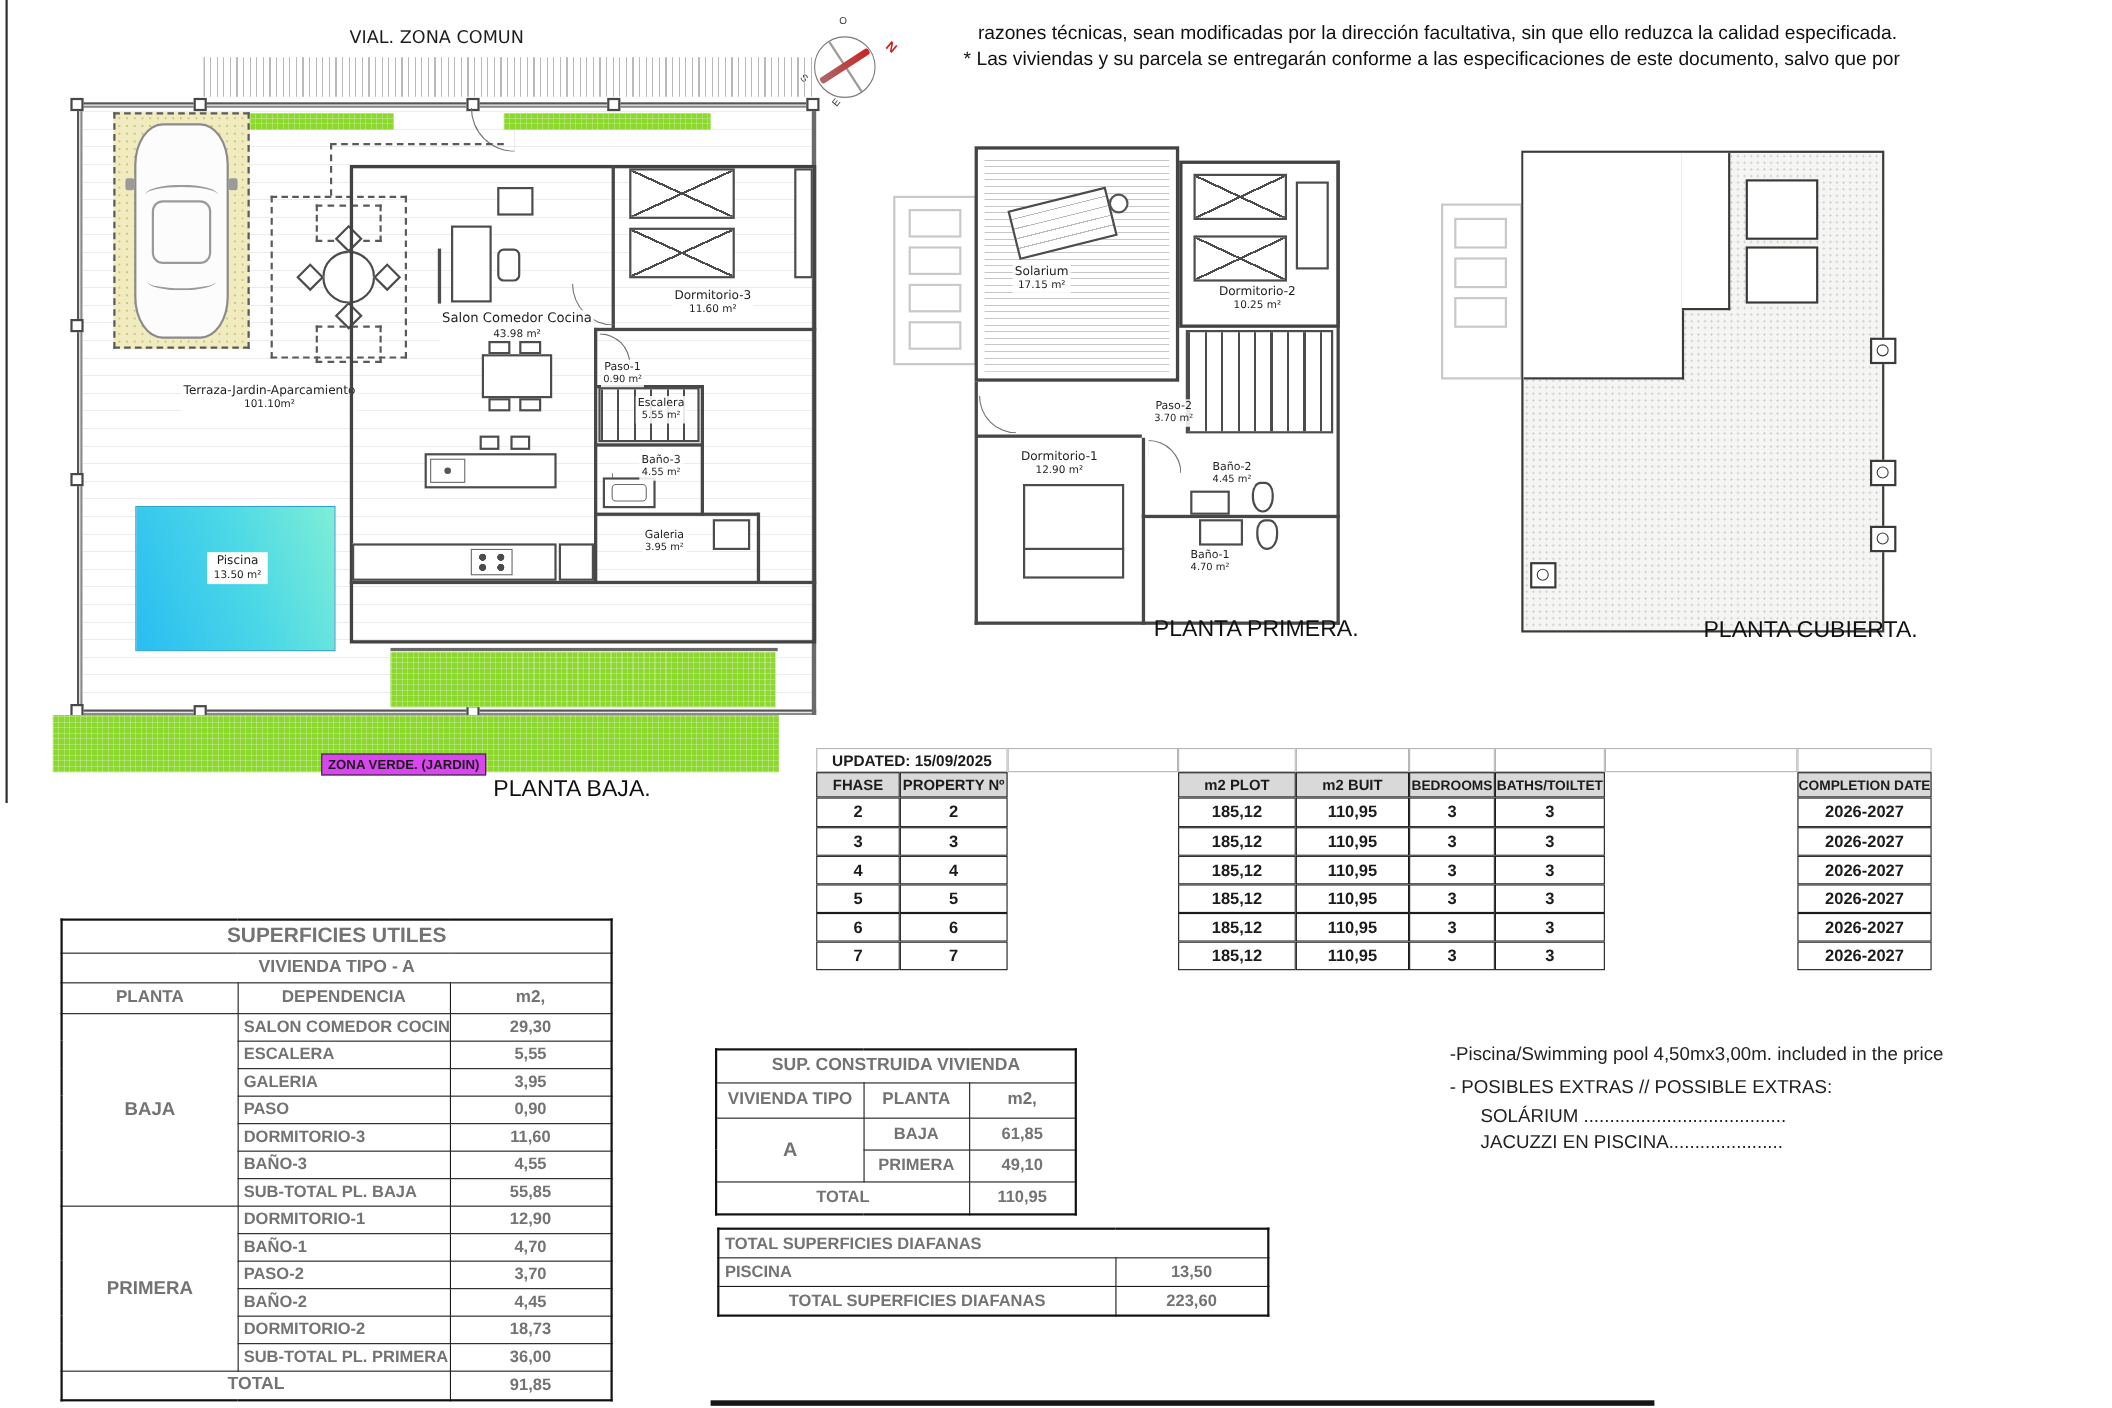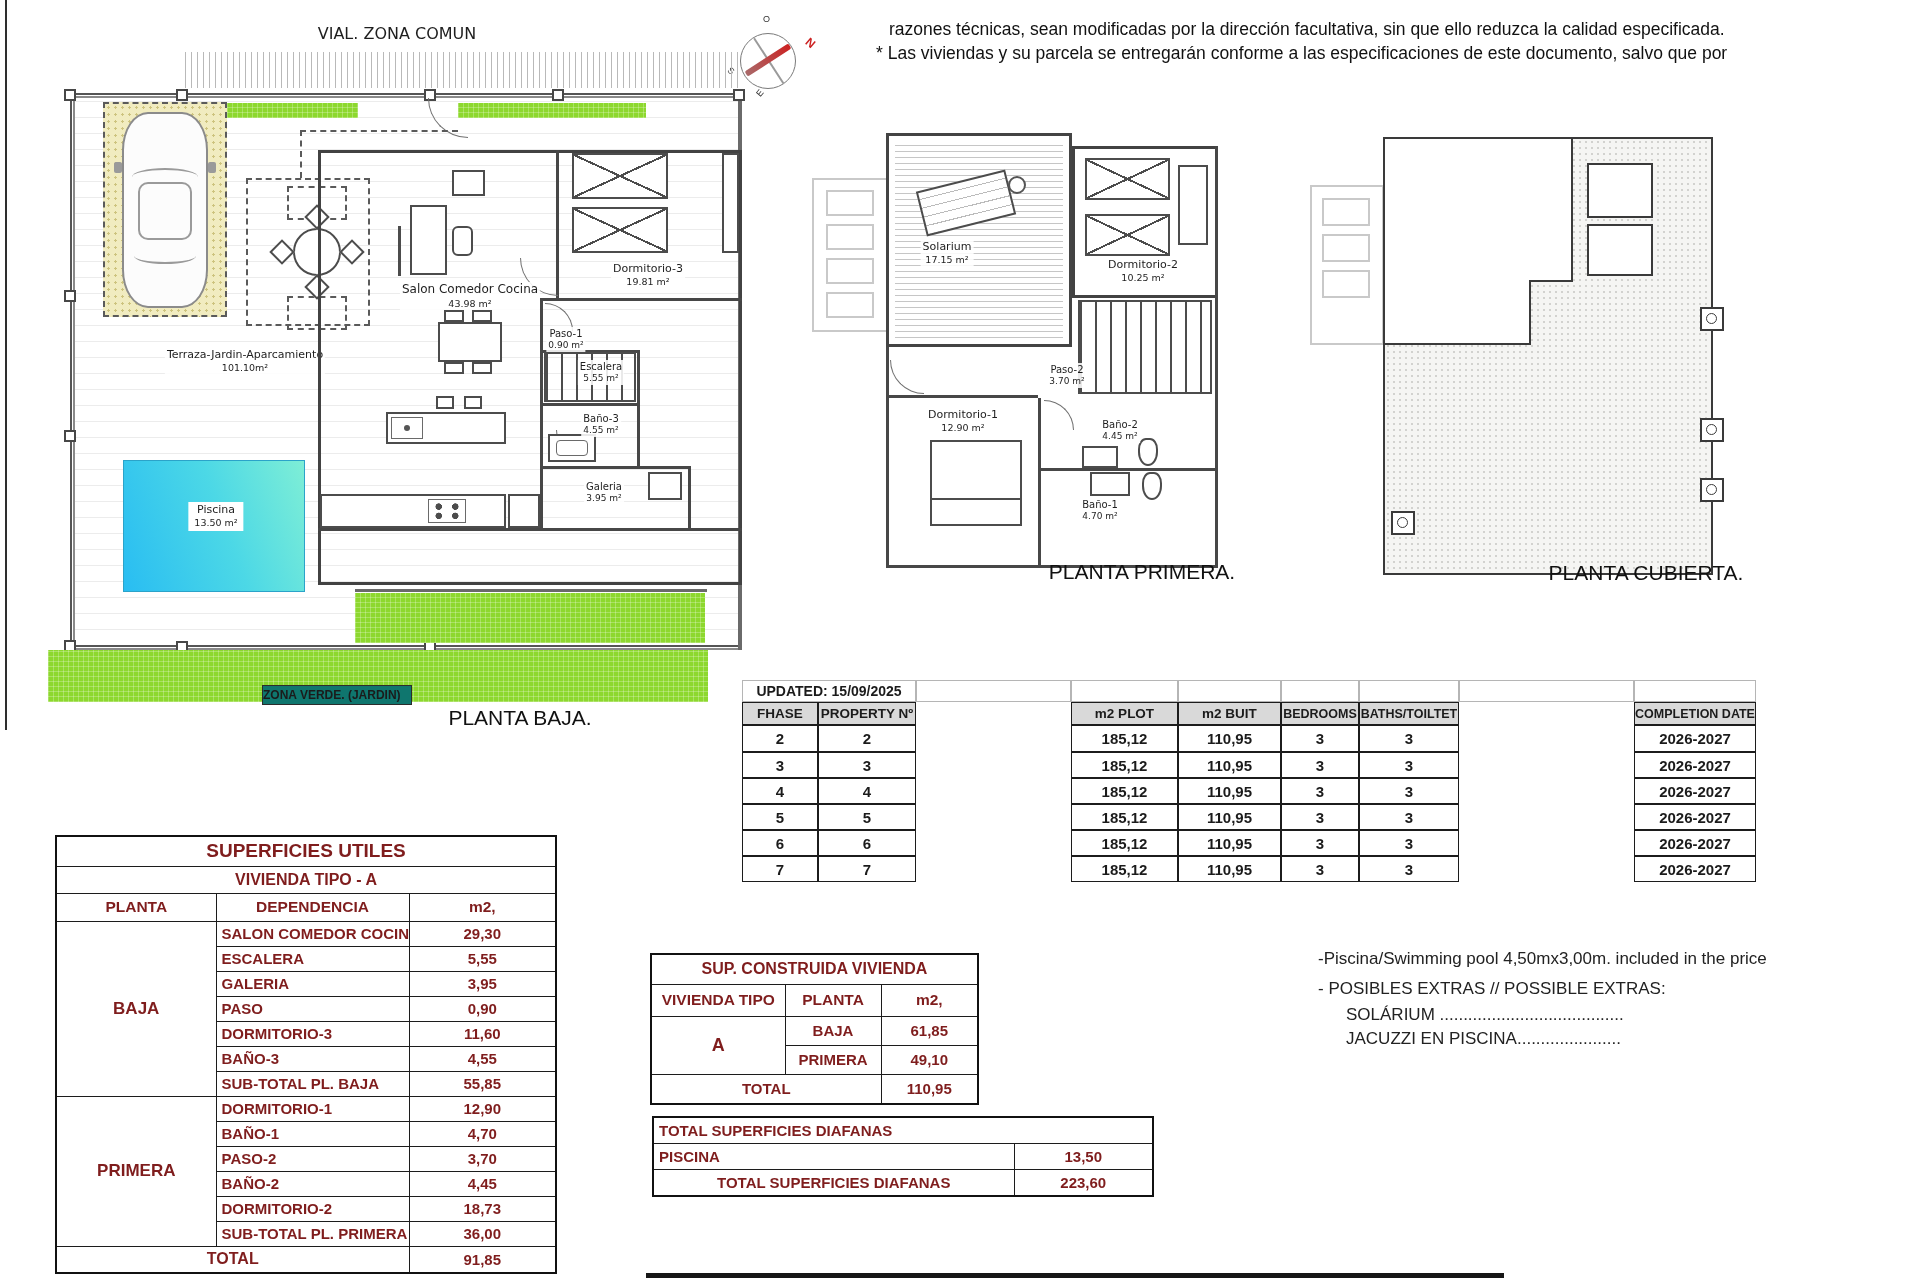--- a/index.html
+++ b/index.html
@@ -49,21 +49,21 @@
   .pt .u{border:1px solid #b5b5b5;font-size:14px;font-weight:600;}
   .pt .band{grid-column:1/-1;background:#d9d9d9;border:1.5px solid #111;
             justify-content:flex-start;padding-left:8px;font-size:16.5px;font-weight:700;}
   .pt .h{border:1px solid #1c1c1c;background:#d9d9d9;font-weight:700;font-size:13.5px;}
   .pt .sm{font-size:12.5px;}
   .pt .g{border:none;background:transparent;}
 
   
   table.doc{position:absolute;border-collapse:collapse;background:#fff;table-layout:fixed;}
   table.doc td{border:1.6px solid #1c1c1c;padding:0 5px;font-size:15px;font-weight:600;
-               color:#7f1d1d;overflow:hidden;white-space:nowrap;}
+               color:#737373;overflow:hidden;white-space:nowrap;}
   table.doc .ttl{font-size:19px;font-weight:700;text-align:center;}
   table.doc .sub{font-size:16px;font-weight:700;text-align:center;}
   table.doc .hd{font-size:15.5px;font-weight:700;text-align:center;}
   table.doc .num{text-align:center;}
   table.doc .bold{font-weight:700;}
   table.doc .ctr{text-align:center;}
   .notes{position:absolute;font-size:17px;color:#222;line-height:1.0;white-space:nowrap;}
 </style>
 </head>
 <body>
@@ -113,22 +113,22 @@
     <div class="pillar" style="left:176px;top:641px;"></div>
     <div class="pillar" style="left:424px;top:641px;"></div>
 
     <div class="arcBL" style="left:428px;top:98px;width:40px;height:40px;"></div>
 
     <div class="abs green" style="left:212px;top:103px;width:146px;height:15px;"></div>
     <div class="abs green" style="left:458px;top:103px;width:188px;height:15px;"></div>
     <div class="abs" style="left:355px;top:589px;width:352px;height:3px;background:#6a6a6a;"></div>
     <div class="abs green" style="left:355px;top:593px;width:350px;height:50px;"></div>
     <div class="abs green" style="left:48px;top:650px;width:660px;height:52px;"></div>
-    <div class="abs" style="left:262px;top:685px;width:150px;height:20px;background:#0f766e;border:1.5px solid #2c2c2c;box-sizing:border-box;
-                display:flex;align-items:center;font-size:12px;font-weight:700;">
+    <div class="abs" style="left:292px;top:685px;width:150px;height:20px;background:#d946ef;border:1.5px solid #2c2c2c;box-sizing:border-box;
+                display:flex;align-items:center;justify-content:center;font-size:12px;font-weight:700;">
       <span>ZONA VERDE. (JARDIN)</span>
     </div>
     <div class="plantitle" style="left:520px;top:706px;">PLANTA BAJA.</div>
 
     <div class="dashed sand" style="left:103px;top:102px;width:124px;height:215px;"></div>
     <div>
       <div class="abs" style="left:122px;top:112px;width:86px;height:196px;border:2px solid #8b8b8b;border-radius:26px/38px;background:#fcfcfc;box-sizing:border-box;"></div>
       <div class="abs" style="left:132px;top:168px;width:66px;height:16px;border-top:2px solid #9a9a9a;border-radius:50% 50% 0 0;"></div>
       <div class="abs" style="left:138px;top:182px;width:54px;height:58px;border:2px solid #9a9a9a;border-radius:10px;box-sizing:border-box;"></div>
       <div class="abs" style="left:134px;top:248px;width:62px;height:14px;border-bottom:2px solid #9a9a9a;border-radius:0 0 50% 50%;"></div>
@@ -201,21 +201,21 @@
 
     <div class="box" style="left:548px;top:434px;width:48px;height:28px;"></div>
     <div class="thinbox" style="left:556px;top:440px;width:32px;height:16px;border-radius:4px;"></div>
 
     <div class="box" style="left:648px;top:472px;width:34px;height:28px;"></div>
 
     <div class="rlabel" style="left:470px;top:282px;font-size:12px;">
       <span>Salon Comedor Cocina</span><i>43.98 m²</i>
     </div>
     <div class="rlabel" style="left:648px;top:262px;">
-      <span>Dormitorio-3</span><i>19.81 m²</i>
+      <span>Dormitorio-3</span><i>11.60 m²</i>
     </div>
     <div class="rlabel small" style="left:566px;top:327px;">
       <span>Paso-1</span><i>0.90 m²</i>
     </div>
     <div class="rlabel small" style="left:601px;top:360px;">
       <span>Escalera</span><i>5.55 m²</i>
     </div>
     <div class="rlabel small" style="left:601px;top:412px;">
       <span>Baño-3</span><i>4.55 m²</i>
     </div>

